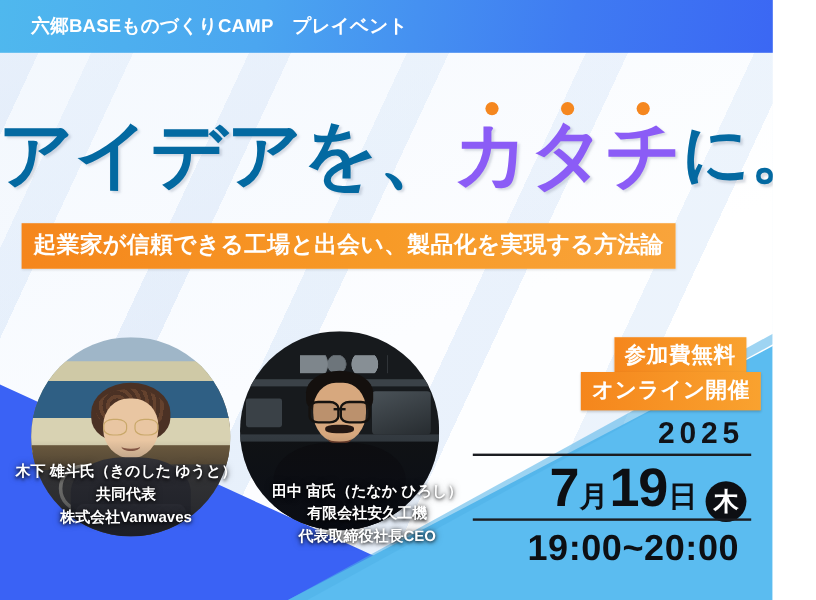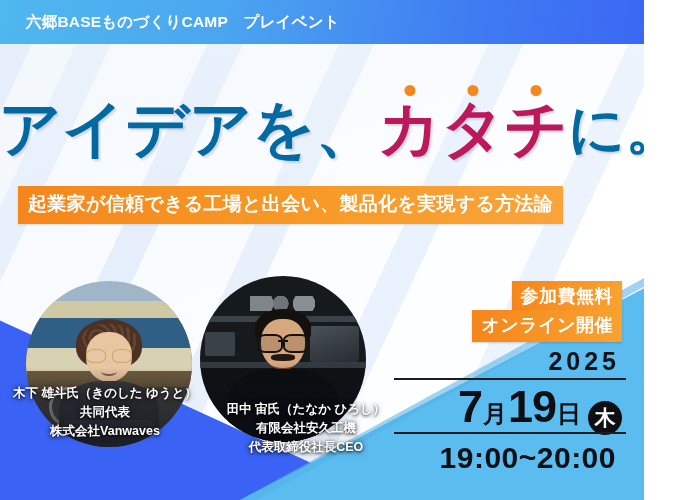--- a/index.html
+++ b/index.html
@@ -56,21 +56,21 @@
     position:absolute;left:0;top:86px;width:680px;height:86px;
     display:flex;align-items:center;justify-content:center;
     white-space:nowrap;
   }
   .hl-seg{
     font-size:62px;font-weight:bold;line-height:1;
     font-family:"DejaVu Sans","Liberation Sans",sans-serif;
     text-shadow:2px 2px 2px rgba(120,130,150,.28);
   }
   .hl-black{color:#0369a1;}
-  .hl-orange{color:#be185d;position:relative;}
+  .hl-orange{color:#8b5cf6;position:relative;}
   .hl-orange .emph{position:relative;display:inline-block;}
   .hl-orange .emph::before{
     content:"";position:absolute;left:50%;top:-13px;
     transform:translateX(-50%);
     width:11px;height:11px;border-radius:50%;background:#F5871F;
   }
   .hl-small{font-size:56px;}
 
   
   .subbar{
@@ -247,21 +247,21 @@
 
   
   .badge{
     position:absolute;color:#ffffff;font-weight:bold;
     font-size:18px;letter-spacing:.5px;white-space:nowrap;
     padding:3px 9px 5px 9px;
     background:linear-gradient(90deg,#F5861C,#F9A22F);
     box-shadow:0 1px 2px rgba(0,0,0,.18);
   }
   .badge-free{right:22px;top:281px;}
-  .badge-online{right:22px;top:310px;}
+  .badge-online{right:10px;top:310px;}
 
   .year{
     position:absolute;right:24px;top:347px;
     font-size:25px;font-weight:bold;color:#111318;
     letter-spacing:4px;white-space:nowrap;
   }
   .rule{
     position:absolute;right:18px;top:378px;width:232px;height:2px;
     background:#1b1d22;
   }

